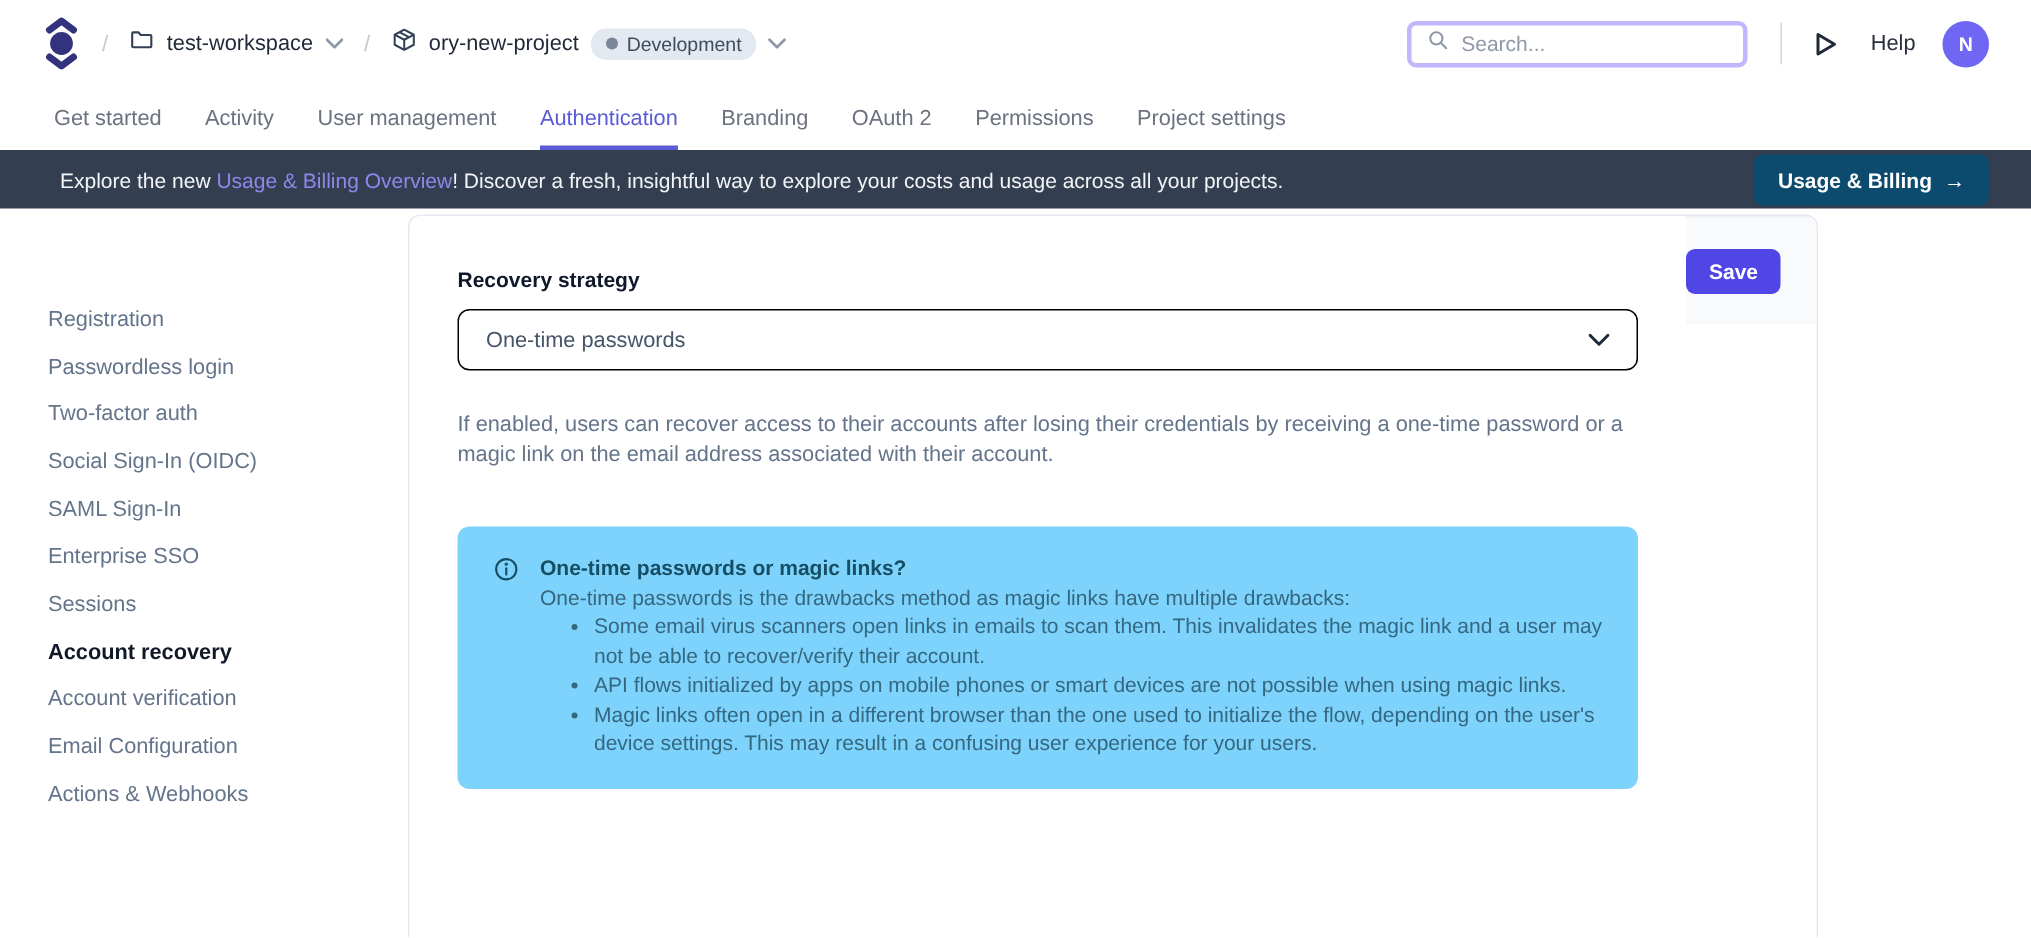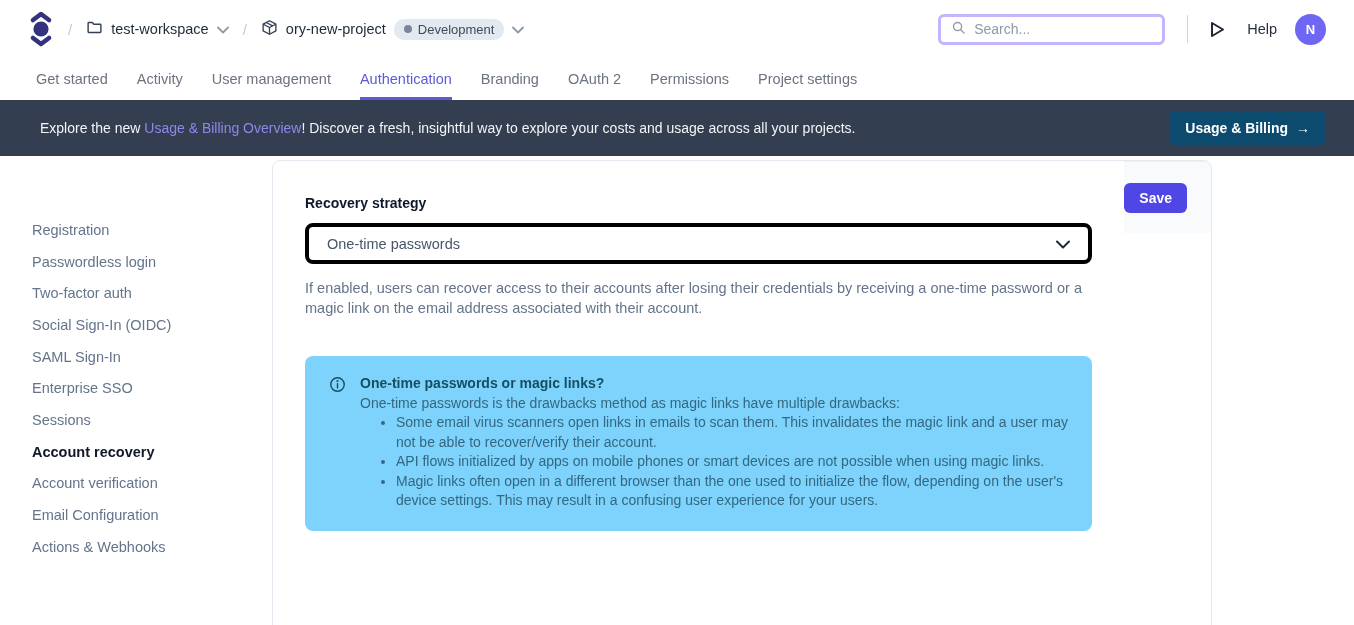--- a/index.html
+++ b/index.html
@@ -28,42 +28,42 @@
   .avatar { width: 31px; height: 31px; border-radius: 50%; background: #6f66f3; color: #fff;
     font-size: 13px; font-weight: 600; display: flex; align-items: center; justify-content: center; cursor: pointer; }
 
   
   .tabs { height: 42px; display: flex; align-items: stretch; padding: 0 36px; gap: 29px; background: #fff; }
   .tab { display: flex; align-items: center; font-size: 14.5px; color: #6b7280; cursor: pointer;
     border-bottom: 3px solid transparent; padding-top: 2px; }
   .tab.active { color: #5b5bd6; border-bottom-color: #5b5bd6; }
 
   
-  .banner { height: 56px; background: #333f50; display: flex; align-items: center; padding: 0 28px 0 40px; }
+  .banner { height: 39px; background: #333f50; display: flex; align-items: center; padding: 0 28px 0 40px; }
   .banner-text { font-size: 14px; color: #f3f4f6; font-weight: 500; }
   .banner-link { color: #8e87ea; cursor: pointer; text-decoration: none; }
   .banner .spacer { flex: 1; }
   .banner-btn { background: #0c4a6e; color: #fff; border: 0; border-radius: 6px; height: 34px;
     padding: 0 16px; font-size: 14px; font-weight: 700; cursor: pointer; display: flex;
     align-items: center; gap: 8px; font-family: "Liberation Sans", sans-serif; }
 
   
   .content { display: flex; height: 469px; }
   .sidenav { width: 272px; padding: 58px 0 0 32px; flex: none; }
   .side-item { font-size: 14.5px; color: #64748b; height: 31.7px; display: flex; align-items: center; cursor: pointer; }
   .side-item.active { color: #111827; font-weight: 600; }
 
   .card { width: 940px; height: 514px; margin-top: 4px; border: 1px solid #e6e9ef; border-radius: 8px;
     background: #fff; display: flex; flex-direction: row; overflow: hidden; }
   .card-body { flex: 1; padding: 34px 32px 0 32px; }
   .field-label { font-size: 14px; font-weight: 700; color: #0f172a; }
-  .select { margin-top: 12px; height: 41px; border: 4px solid #000000; border-radius: 8px;
+  .select { margin-top: 12px; height: 41px; border: 1px solid #000000; border-radius: 8px;
     display: flex; align-items: center; justify-content: space-between; padding: 0 18px; cursor: pointer; }
   .select-value { font-size: 14.5px; color: #475569; }
-  .field-desc { margin-top: 14px; font-size: 14.5px; line-height: 20px; color: #64748b; }
+  .field-desc { margin-top: 26px; font-size: 14.5px; line-height: 20px; color: #64748b; }
 
   .info-box { margin-top: 38px; background: #7dd3fc; border-radius: 8px; padding: 18px 24px 20px 24px;
     display: flex; gap: 14px; }
   .info-icon { flex: none; margin-top: 2px; }
   .info-title { font-size: 14px; font-weight: 700; color: #164e63; line-height: 19.5px; }
   .info-intro { font-size: 14px; color: #356880; line-height: 19.5px; }
   .info-list { margin: 0 0 0 20px; }
   .info-list li { font-size: 14px; color: #356880; line-height: 19.5px; margin-left: 16px; }
 
   .card-footer { height: 72px; background: #f8fafc; border-top: 1px solid #eceff3;

